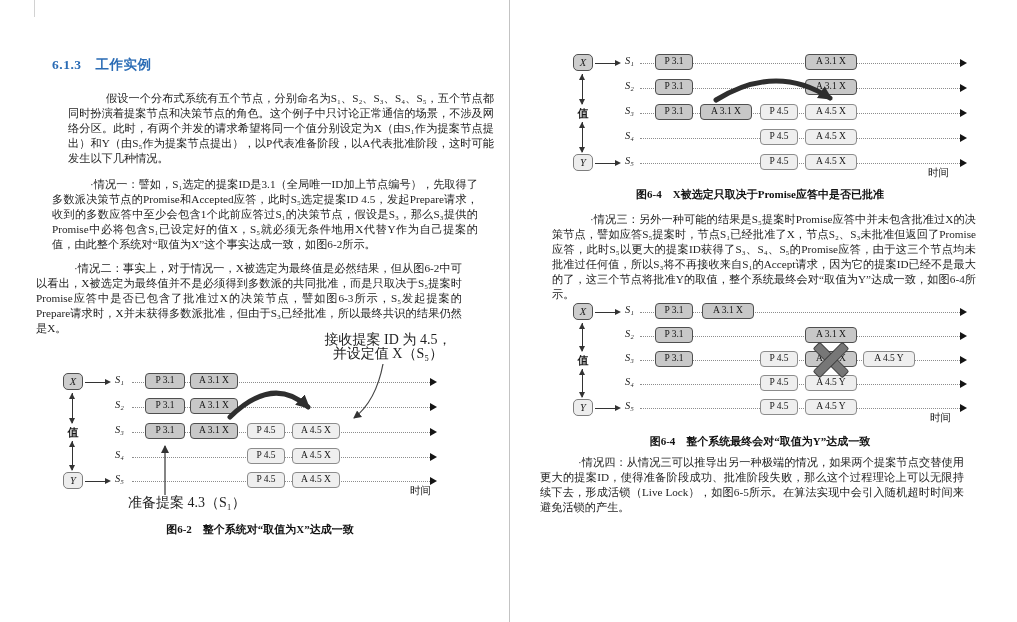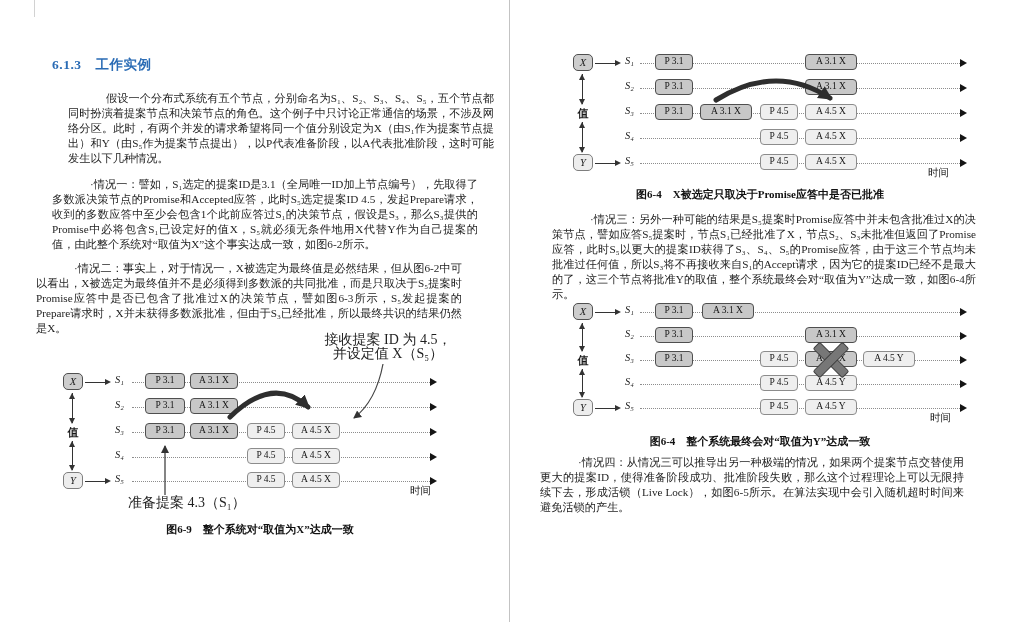--- a/index.html
+++ b/index.html
@@ -107,21 +107,21 @@
       <div class="time" style="left: 370px; top: 151px;">时间</div>
       <div class="anno" style="left: 258px; top: 0px; width: 180px; text-align: center;">
         <div class="anno-line">接收提案 ID 为 4.5，</div>
         <div class="anno-line">并设定值 X（S₅）</div>
       </div>
       <div class="anno" style="left: 88px; top: 163px; width: 130px; text-align: left;">
         <div class="anno-line">准备提案 4.3（S₁）</div>
       </div>
     </div>
   <div class="caption" style="left:40px;top:522px;width:440px;">
-    <span class="cap-id">图6-9</span><span>整个系统对“取值为X”达成一致</span>
+    <span class="cap-id">图6-2</span><span>整个系统对“取值为X”达成一致</span>
   </div>
 
   <div class="figure" style="left:540px;top:45px;width:440px;height:140px;">
     <svg width="440" height="140" viewBox="0 0 440 140">
       <defs>
         <marker id="ahb63" markerUnits="userSpaceOnUse" markerWidth="18" markerHeight="18" refX="11" refY="8" orient="auto">
             <path d="M0,1 L14,8 L0,15 z" fill="#2e2e2e"></path>
           </marker>
       </defs>
       <path d="M176,55 Q236,18 290,53" fill="none" stroke="#2e2e2e" stroke-width="5" stroke-linecap="round" marker-end="url(#ahb63)"></path>

